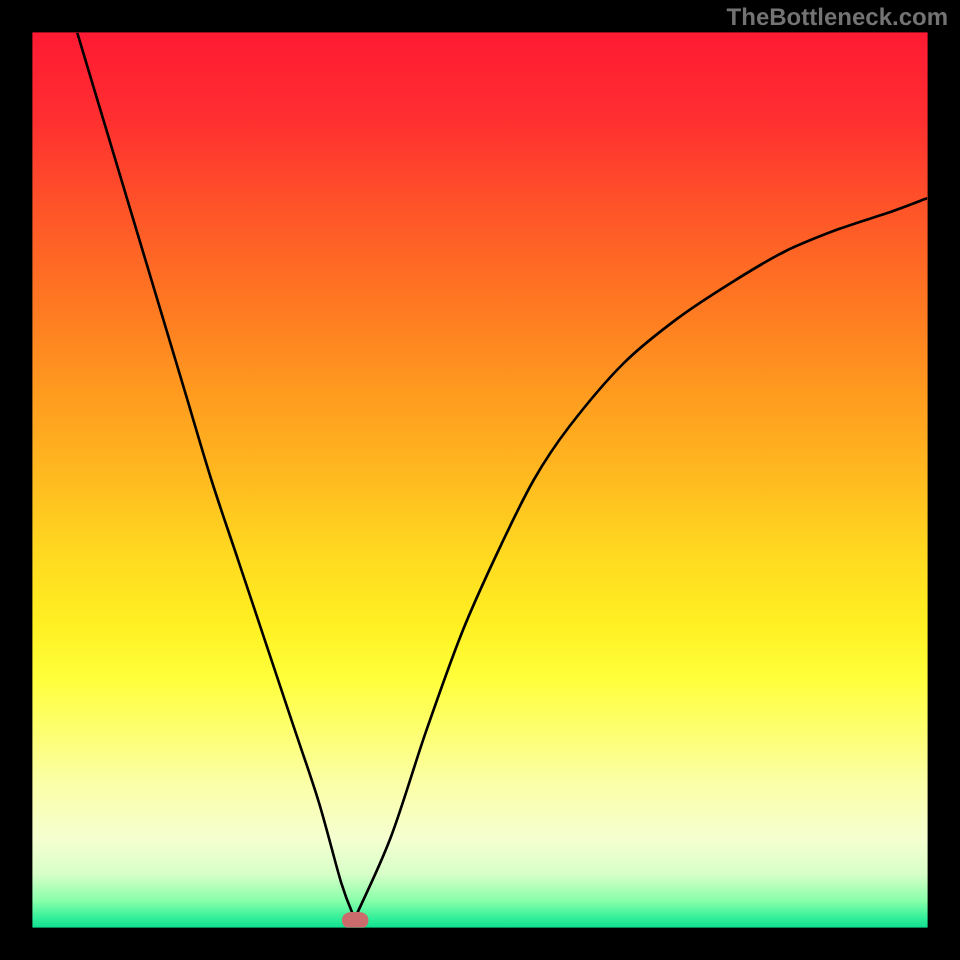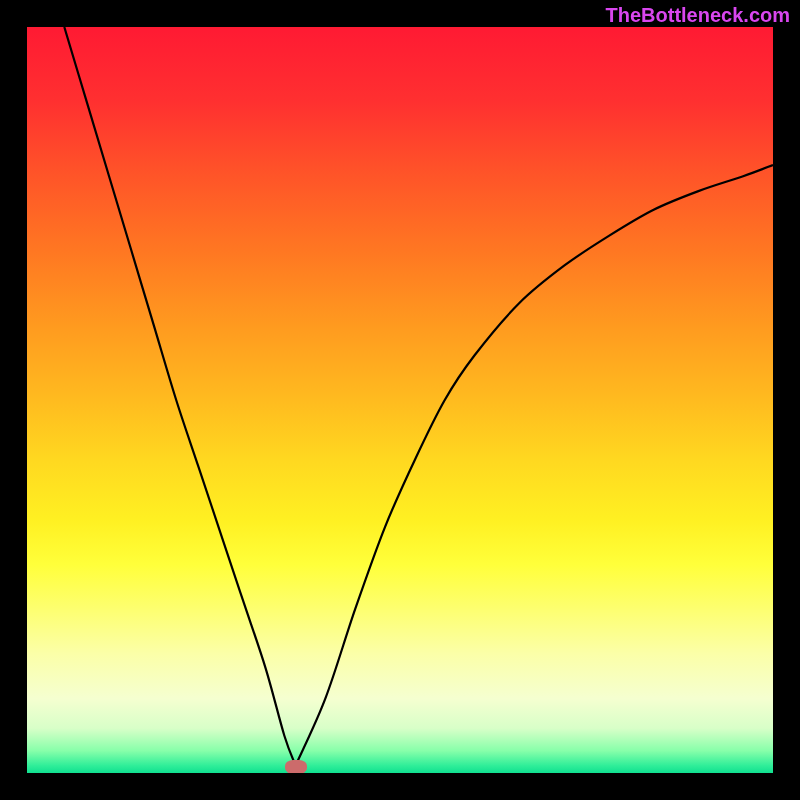--- a/index.html
+++ b/index.html
@@ -8,21 +8,21 @@
     width: 800px;
     height: 800px;
     background: #000;
     position: relative;
     font-family: Arial, Helvetica, sans-serif;
   }
   .attribution {
     position: absolute;
     top: 4px;
     right: 10px;
-    color: #d946ef;
+    color: #737373;
     font-size: 20px;
     font-weight: bold;
     z-index: 10;
   }
   .plot-area {
     position: absolute;
     top: 27px;
     left: 27px;
     width: 746px;
     height: 746px;

